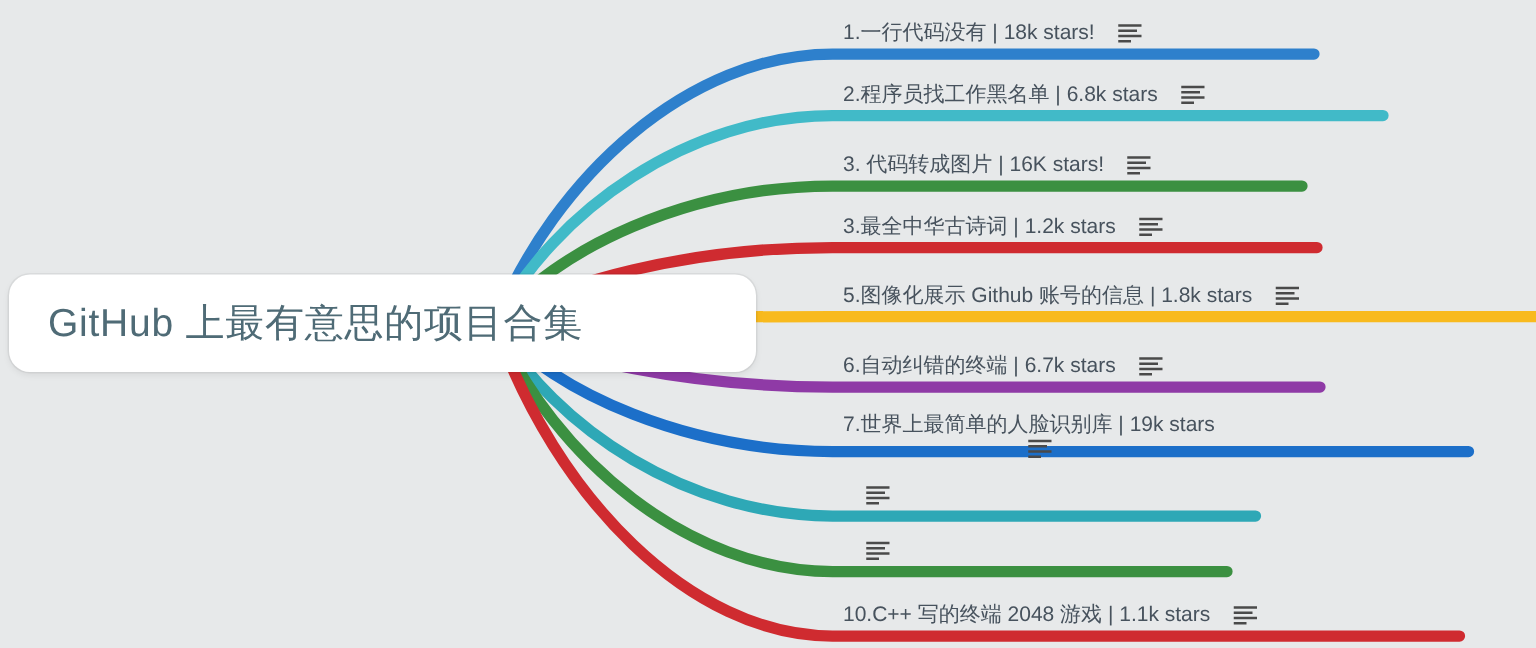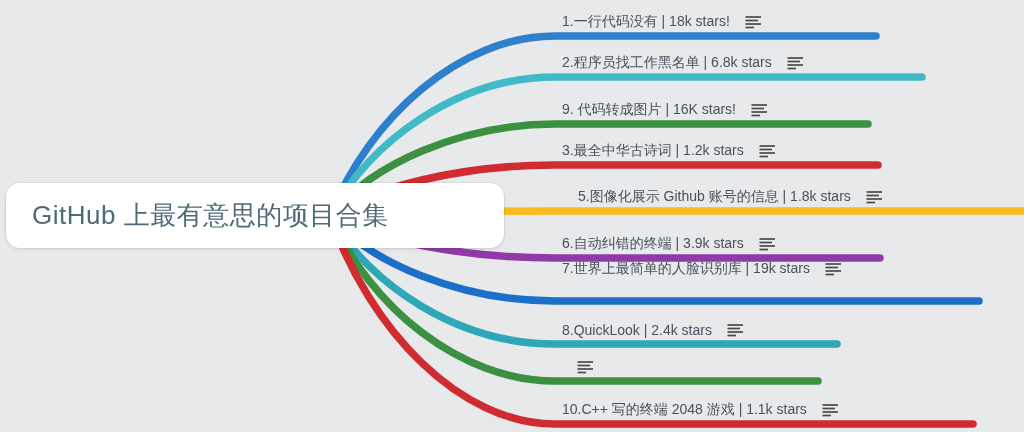--- a/index.html
+++ b/index.html
@@ -87,76 +87,75 @@
     <span class="note">
       <svg width="17" height="14" viewBox="0 0 17 14" fill="none">
         <line x1="0.5" y1="2" x2="16" y2="2" stroke="#4a4a4a"></line>
         <line x1="0.5" y1="5.5" x2="13" y2="5.5" stroke="#4a4a4a"></line>
         <line x1="0.5" y1="9" x2="16" y2="9" stroke="#4a4a4a"></line>
         <line x1="0.5" y1="12.5" x2="9" y2="12.5" stroke="#4a4a4a"></line>
       </svg>
     </span>
   </div>
       <div class="row" style="left: 562px; top: 98px;">
-    <span class="lbl" style="color: rgb(71, 82, 93);">9. 代码转成图片 | 16K stars!</span>
+    <span class="lbl" style="color: rgb(71, 82, 93);">3. 代码转成图片 | 16K stars!</span>
     <span class="note">
       <svg width="17" height="14" viewBox="0 0 17 14" fill="none">
         <line x1="0.5" y1="2" x2="16" y2="2" stroke="#4a4a4a"></line>
         <line x1="0.5" y1="5.5" x2="13" y2="5.5" stroke="#4a4a4a"></line>
         <line x1="0.5" y1="9" x2="16" y2="9" stroke="#4a4a4a"></line>
         <line x1="0.5" y1="12.5" x2="9" y2="12.5" stroke="#4a4a4a"></line>
       </svg>
     </span>
   </div>
       <div class="row" style="left: 562px; top: 139px;">
     <span class="lbl" style="color: rgb(71, 82, 93);">3.最全中华古诗词 | 1.2k stars</span>
     <span class="note">
       <svg width="17" height="14" viewBox="0 0 17 14" fill="none">
         <line x1="0.5" y1="2" x2="16" y2="2" stroke="#4a4a4a"></line>
         <line x1="0.5" y1="5.5" x2="13" y2="5.5" stroke="#4a4a4a"></line>
         <line x1="0.5" y1="9" x2="16" y2="9" stroke="#4a4a4a"></line>
         <line x1="0.5" y1="12.5" x2="9" y2="12.5" stroke="#4a4a4a"></line>
       </svg>
     </span>
   </div>
-      <div class="row" style="left: 578px; top: 185px; align-items: center;">
+      <div class="row" style="left: 562px; top: 185px; align-items: center;">
     <span class="lbl" style="color: rgb(71, 82, 93);">5.图像化展示 Github 账号的信息 | 1.8k stars</span>
     <span class="note">
       <svg width="17" height="14" viewBox="0 0 17 14" fill="none">
         <line x1="0.5" y1="2" x2="16" y2="2" stroke="#4a4a4a"></line>
         <line x1="0.5" y1="5.5" x2="13" y2="5.5" stroke="#4a4a4a"></line>
         <line x1="0.5" y1="9" x2="16" y2="9" stroke="#4a4a4a"></line>
         <line x1="0.5" y1="12.5" x2="9" y2="12.5" stroke="#4a4a4a"></line>
       </svg>
     </span>
   </div>
       <div class="row" style="left: 562px; top: 232px;">
-    <span class="lbl" style="color: rgb(71, 82, 93);">6.自动纠错的终端 | 3.9k stars</span>
+    <span class="lbl" style="color: rgb(71, 82, 93);">6.自动纠错的终端 | 6.7k stars</span>
     <span class="note">
       <svg width="17" height="14" viewBox="0 0 17 14" fill="none">
         <line x1="0.5" y1="2" x2="16" y2="2" stroke="#4a4a4a"></line>
         <line x1="0.5" y1="5.5" x2="13" y2="5.5" stroke="#4a4a4a"></line>
         <line x1="0.5" y1="9" x2="16" y2="9" stroke="#4a4a4a"></line>
         <line x1="0.5" y1="12.5" x2="9" y2="12.5" stroke="#4a4a4a"></line>
       </svg>
     </span>
   </div>
-      <div class="row" style="left: 562px; top: 257px;">
+      <div class="row" style="left: 562px; top: 274px; flex-direction: column;">
     <span class="lbl" style="color: rgb(71, 82, 93);">7.世界上最简单的人脸识别库 | 19k stars</span>
     <span class="note">
       <svg width="17" height="14" viewBox="0 0 17 14" fill="none">
         <line x1="0.5" y1="2" x2="16" y2="2" stroke="#4a4a4a"></line>
         <line x1="0.5" y1="5.5" x2="13" y2="5.5" stroke="#4a4a4a"></line>
         <line x1="0.5" y1="9" x2="16" y2="9" stroke="#4a4a4a"></line>
         <line x1="0.5" y1="12.5" x2="9" y2="12.5" stroke="#4a4a4a"></line>
       </svg>
     </span>
   </div>
       <div class="row" style="left: 562px; top: 318px;">
-    <span class="lbl" style="color: rgb(71, 82, 93);">8.QuickLook | 2.4k stars</span>
     <span class="note">
       <svg width="17" height="14" viewBox="0 0 17 14" fill="none">
         <line x1="0.5" y1="2" x2="16" y2="2" stroke="#4a4a4a"></line>
         <line x1="0.5" y1="5.5" x2="13" y2="5.5" stroke="#4a4a4a"></line>
         <line x1="0.5" y1="9" x2="16" y2="9" stroke="#4a4a4a"></line>
         <line x1="0.5" y1="12.5" x2="9" y2="12.5" stroke="#4a4a4a"></line>
       </svg>
     </span>
   </div>
       <div class="row" style="left: 562px; top: 355px;">

